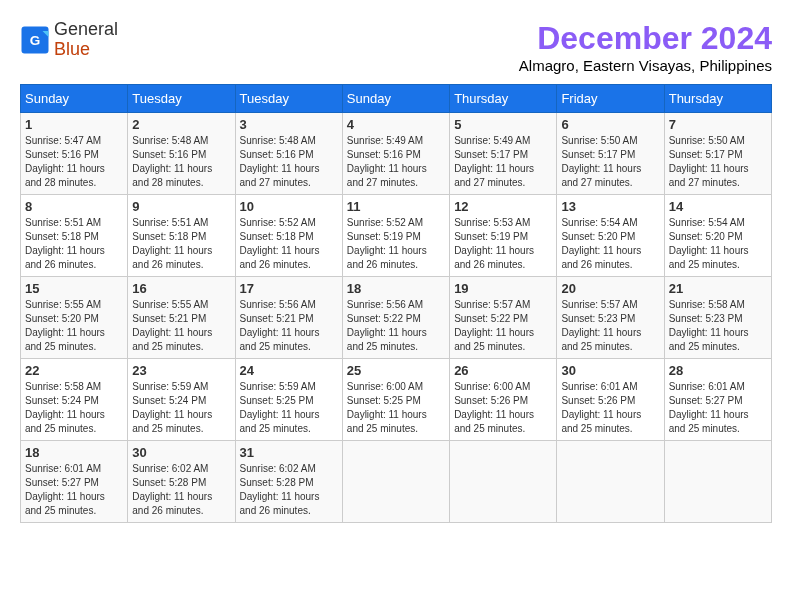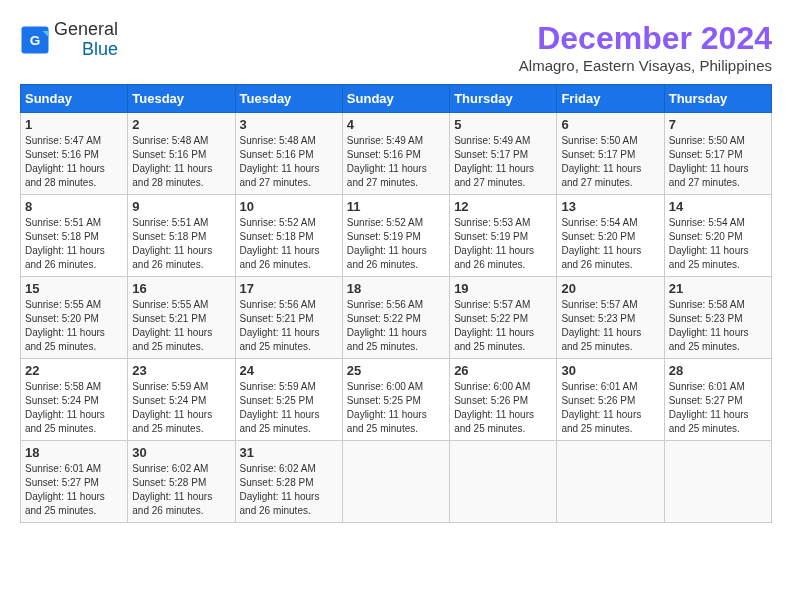--- a/index.html
+++ b/index.html
@@ -34,34 +34,34 @@
     .title-area {
       text-align: right;
     }
     .month-title {
       font-size: 32px;
       font-weight: bold;
       color: #8b5cf6;
     }
     .location-title {
       font-size: 15px;
-      color: #404040;
+      color: #000000;
     }
     table {
       width: 100%;
       border-collapse: collapse;
       font-size: 11px;
     }
     thead tr th {
       background-color: #1a73e8;
       color: #fff;
       padding: 6px 4px;
       text-align: left;
       font-size: 13px;
-      font-weight: bold;
+      font-weight: normal;
       border: 1px solid #1565c0;
     }
     tbody tr td {
       border: 1px solid #ccc;
       vertical-align: top;
       padding: 4px;
       width: calc(100% / 7);
       height: 80px;
       background: #fff;
     }
@@ -89,21 +89,21 @@
 
 <div class="header-area">
   <div class="logo">
     <svg class="logo-icon" viewBox="0 0 40 40">
       <rect x="2" y="2" width="36" height="36" rx="4" fill="#1a73e8"></rect>
       <text x="20" y="26" text-anchor="middle" fill="white" font-size="18" font-weight="bold">G</text>
       <polygon points="30,8 38,8 38,16" fill="#4fc3f7"></polygon>
     </svg>
     <div class="logo-text">
       <div>General</div>
-      <div style="color:#0369a1;text-align:right;">Blue</div>
+      <div style="color:#c2410c;">Blue</div>
     </div>
   </div>
   <div class="title-area">
     <div class="month-title">December 2024</div>
     <div class="location-title">Almagro, Eastern Visayas, Philippines</div>
   </div>
 </div>
 
 <table>
   <thead>

